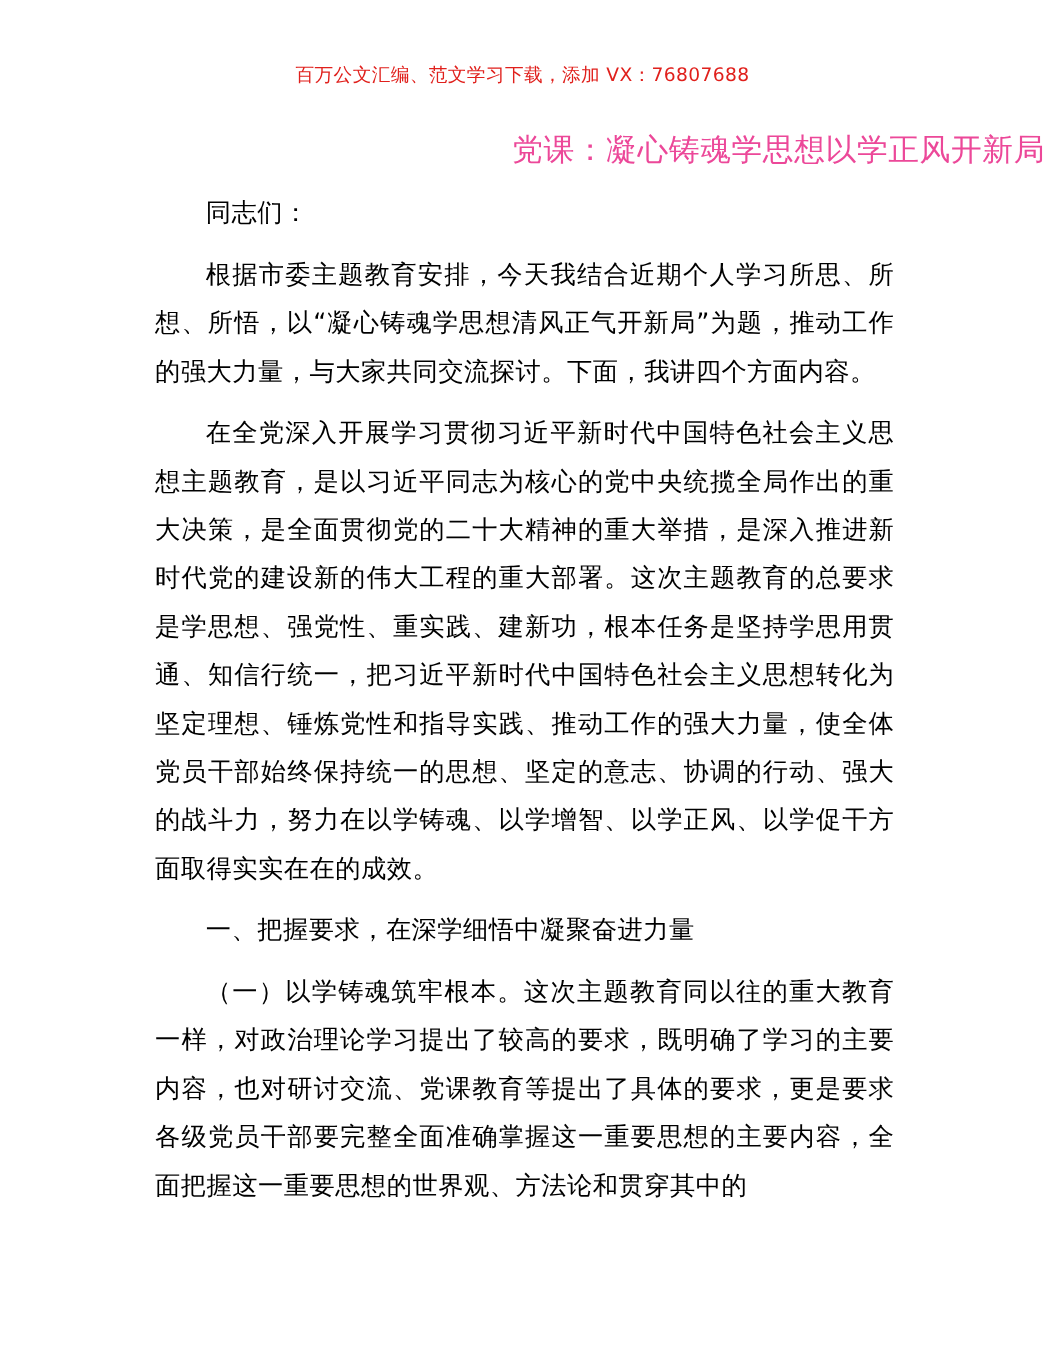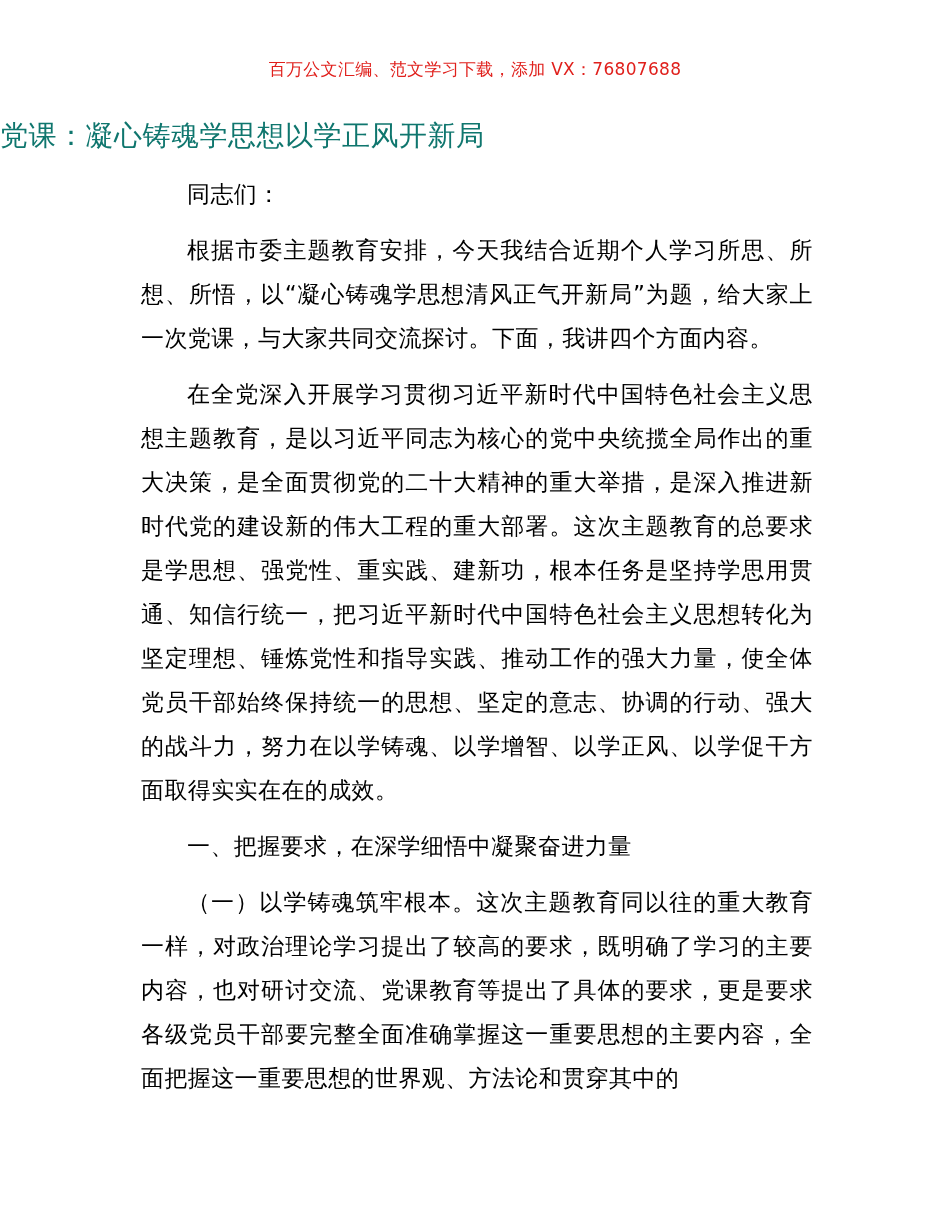--- a/index.html
+++ b/index.html
@@ -32,24 +32,24 @@
       font-size: 17px;
       line-height: 26px;
       color: #e0201c;
       letter-spacing: 0.3px;
     }
     .doc-title {
       position: absolute;
       top: 114px;
       left: 0;
       width: 950px;
-      text-align: left;
+      text-align: right;
       font-size: 28px;
       line-height: 44px;
-      color: #0f766e;
+      color: #ec4899;
       letter-spacing: 0.5px;
     }
     .body-text {
       position: absolute;
       left: 141px;
       width: 672px;
       top: 172px;
       font-size: 23px;
       line-height: 44px;
       color: #000;
@@ -76,21 +76,21 @@
 
 <div class="page">
 
   <div class="watermark-header">百万公文汇编、范文学习下载，添加 VX：76807688</div>
 
   <div class="doc-title">党课：凝心铸魂学思想以学正风开新局</div>
 
   <div class="body-text">
     <p class="p salutation">同志们：</p>
 
-    <p class="p indent gap">根据市委主题教育安排，今天我结合近期个人学习所思、所想、所悟，以“凝心铸魂学思想清风正气开新局”为题，给大家上一次党课，与大家共同交流探讨。下面，我讲四个方面内容。</p>
+    <p class="p indent gap">根据市委主题教育安排，今天我结合近期个人学习所思、所想、所悟，以“凝心铸魂学思想清风正气开新局”为题，推动工作的强大力量，与大家共同交流探讨。下面，我讲四个方面内容。</p>
 
     <p class="p indent gap">在全党深入开展学习贯彻习近平新时代中国特色社会主义思想主题教育，是以习近平同志为核心的党中央统揽全局作出的重大决策，是全面贯彻党的二十大精神的重大举措，是深入推进新时代党的建设新的伟大工程的重大部署。这次主题教育的总要求是学思想、强党性、重实践、建新功，根本任务是坚持学思用贯通、知信行统一，把习近平新时代中国特色社会主义思想转化为坚定理想、锤炼党性和指导实践、推动工作的强大力量，使全体党员干部始终保持统一的思想、坚定的意志、协调的行动、强大的战斗力，努力在以学铸魂、以学增智、以学正风、以学促干方面取得实实在在的成效。</p>
 
     <p class="p indent gap">一、把握要求，在深学细悟中凝聚奋进力量</p>
 
     <p class="p indent">（一）以学铸魂筑牢根本。这次主题教育同以往的重大教育一样，对政治理论学习提出了较高的要求，既明确了学习的主要内容，也对研讨交流、党课教育等提出了具体的要求，更是要求各级党员干部要完整全面准确掌握这一重要思想的主要内容，全面把握这一重要思想的世界观、方法论和贯穿其中的</p>
   </div>
 
 </div>
 

